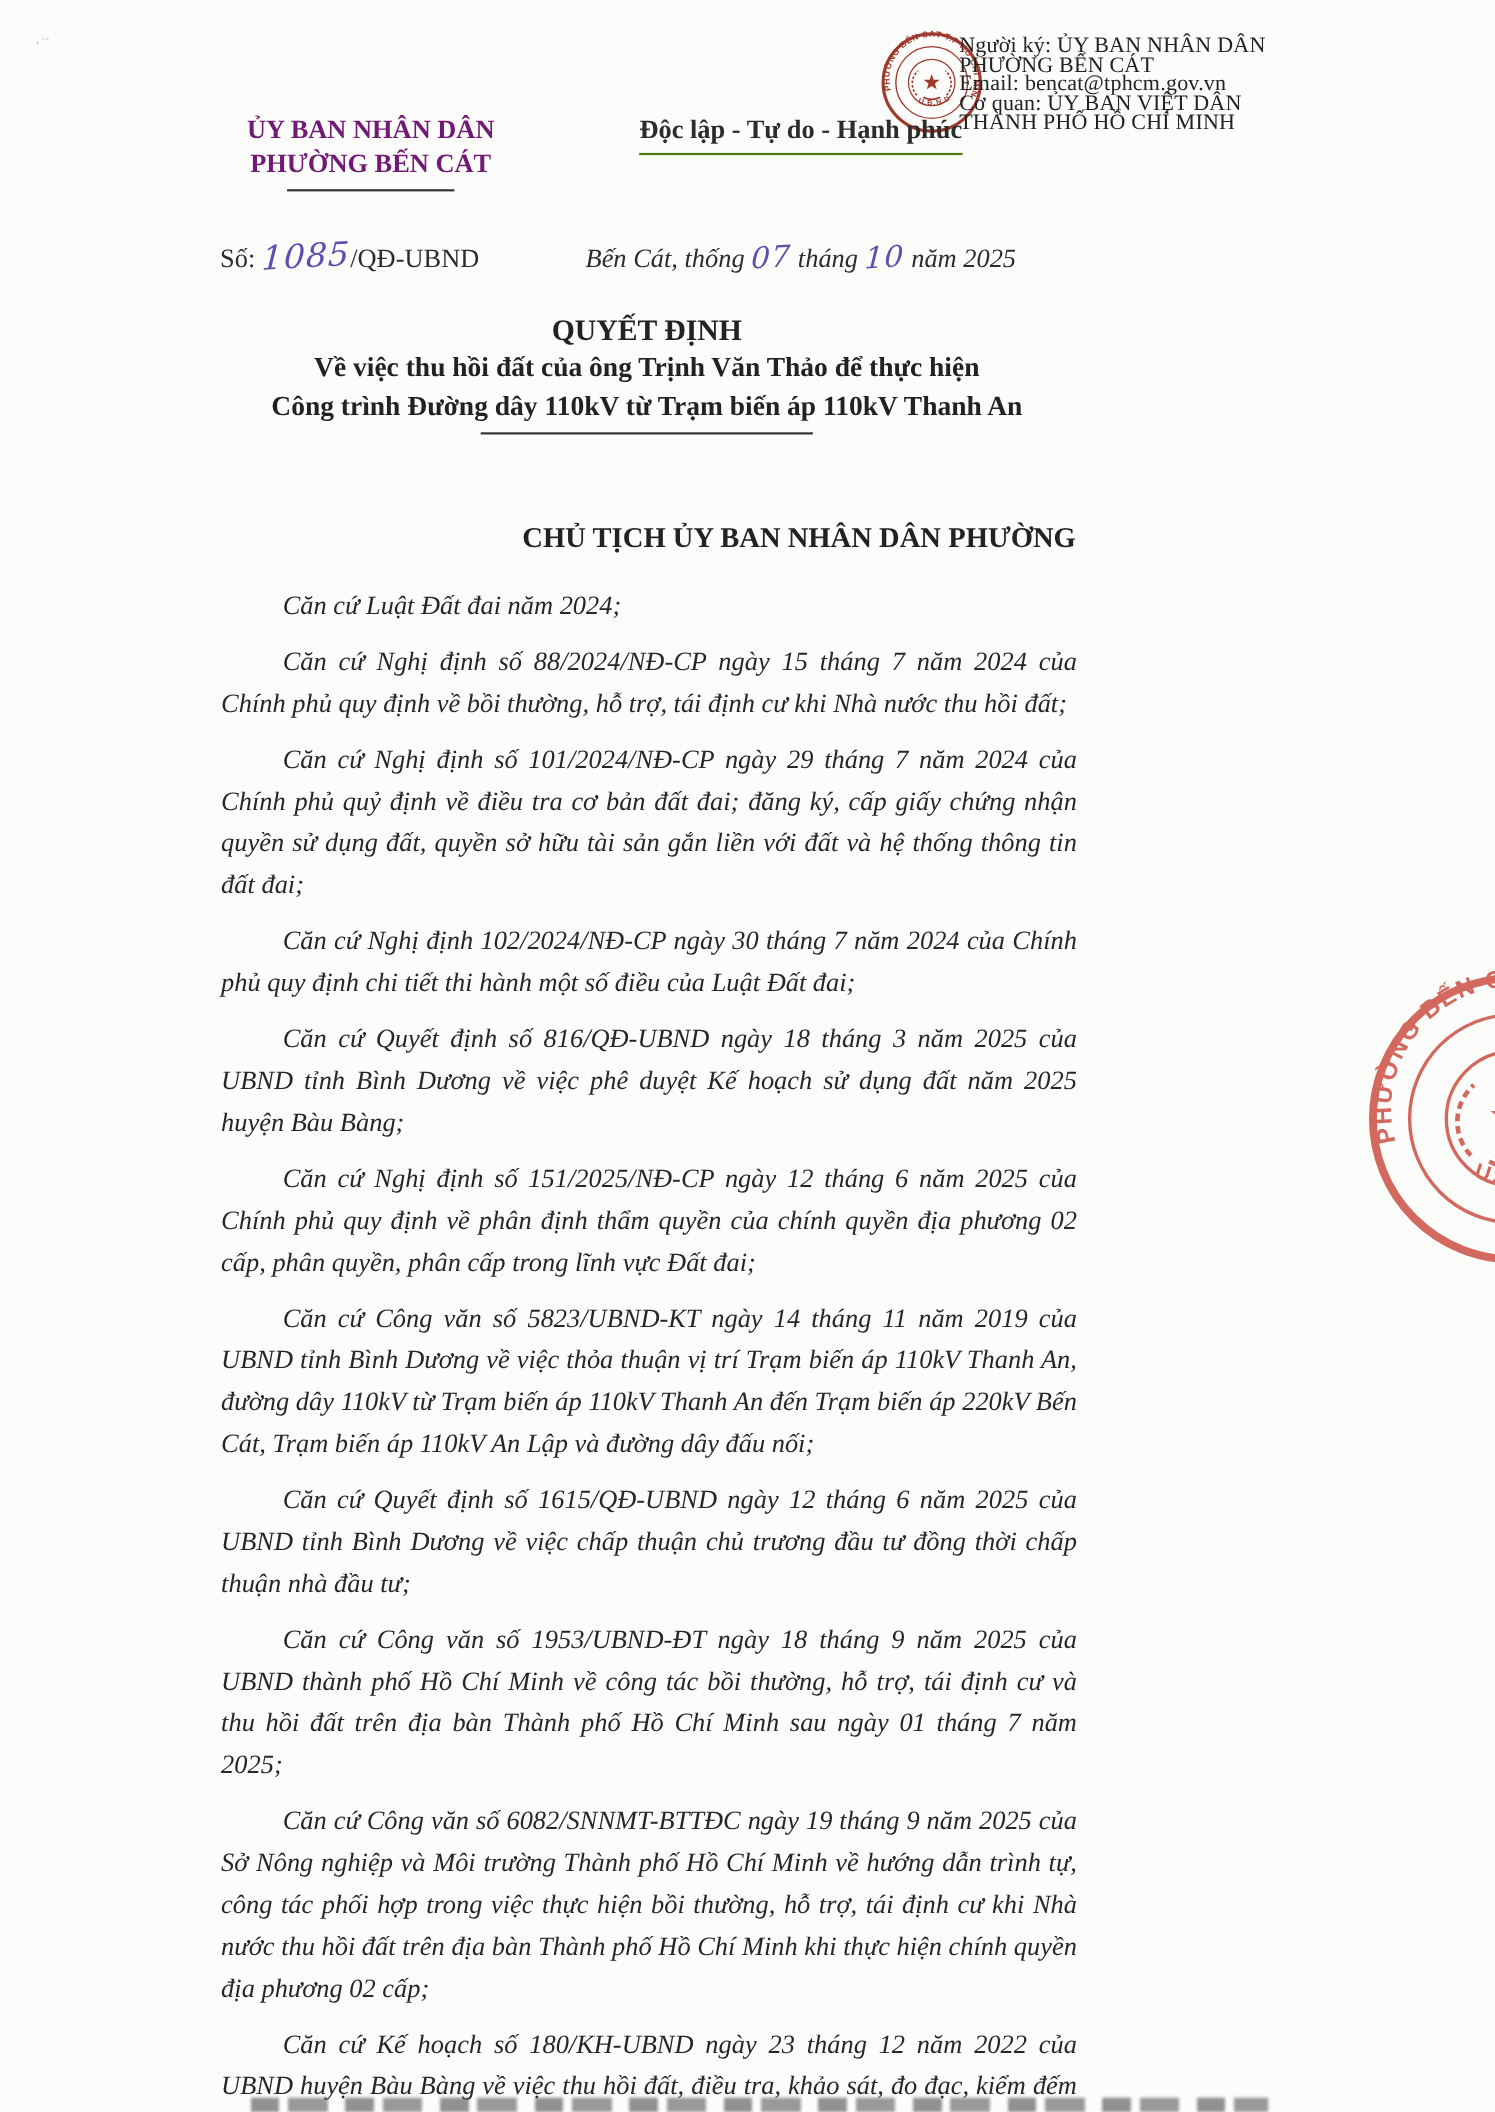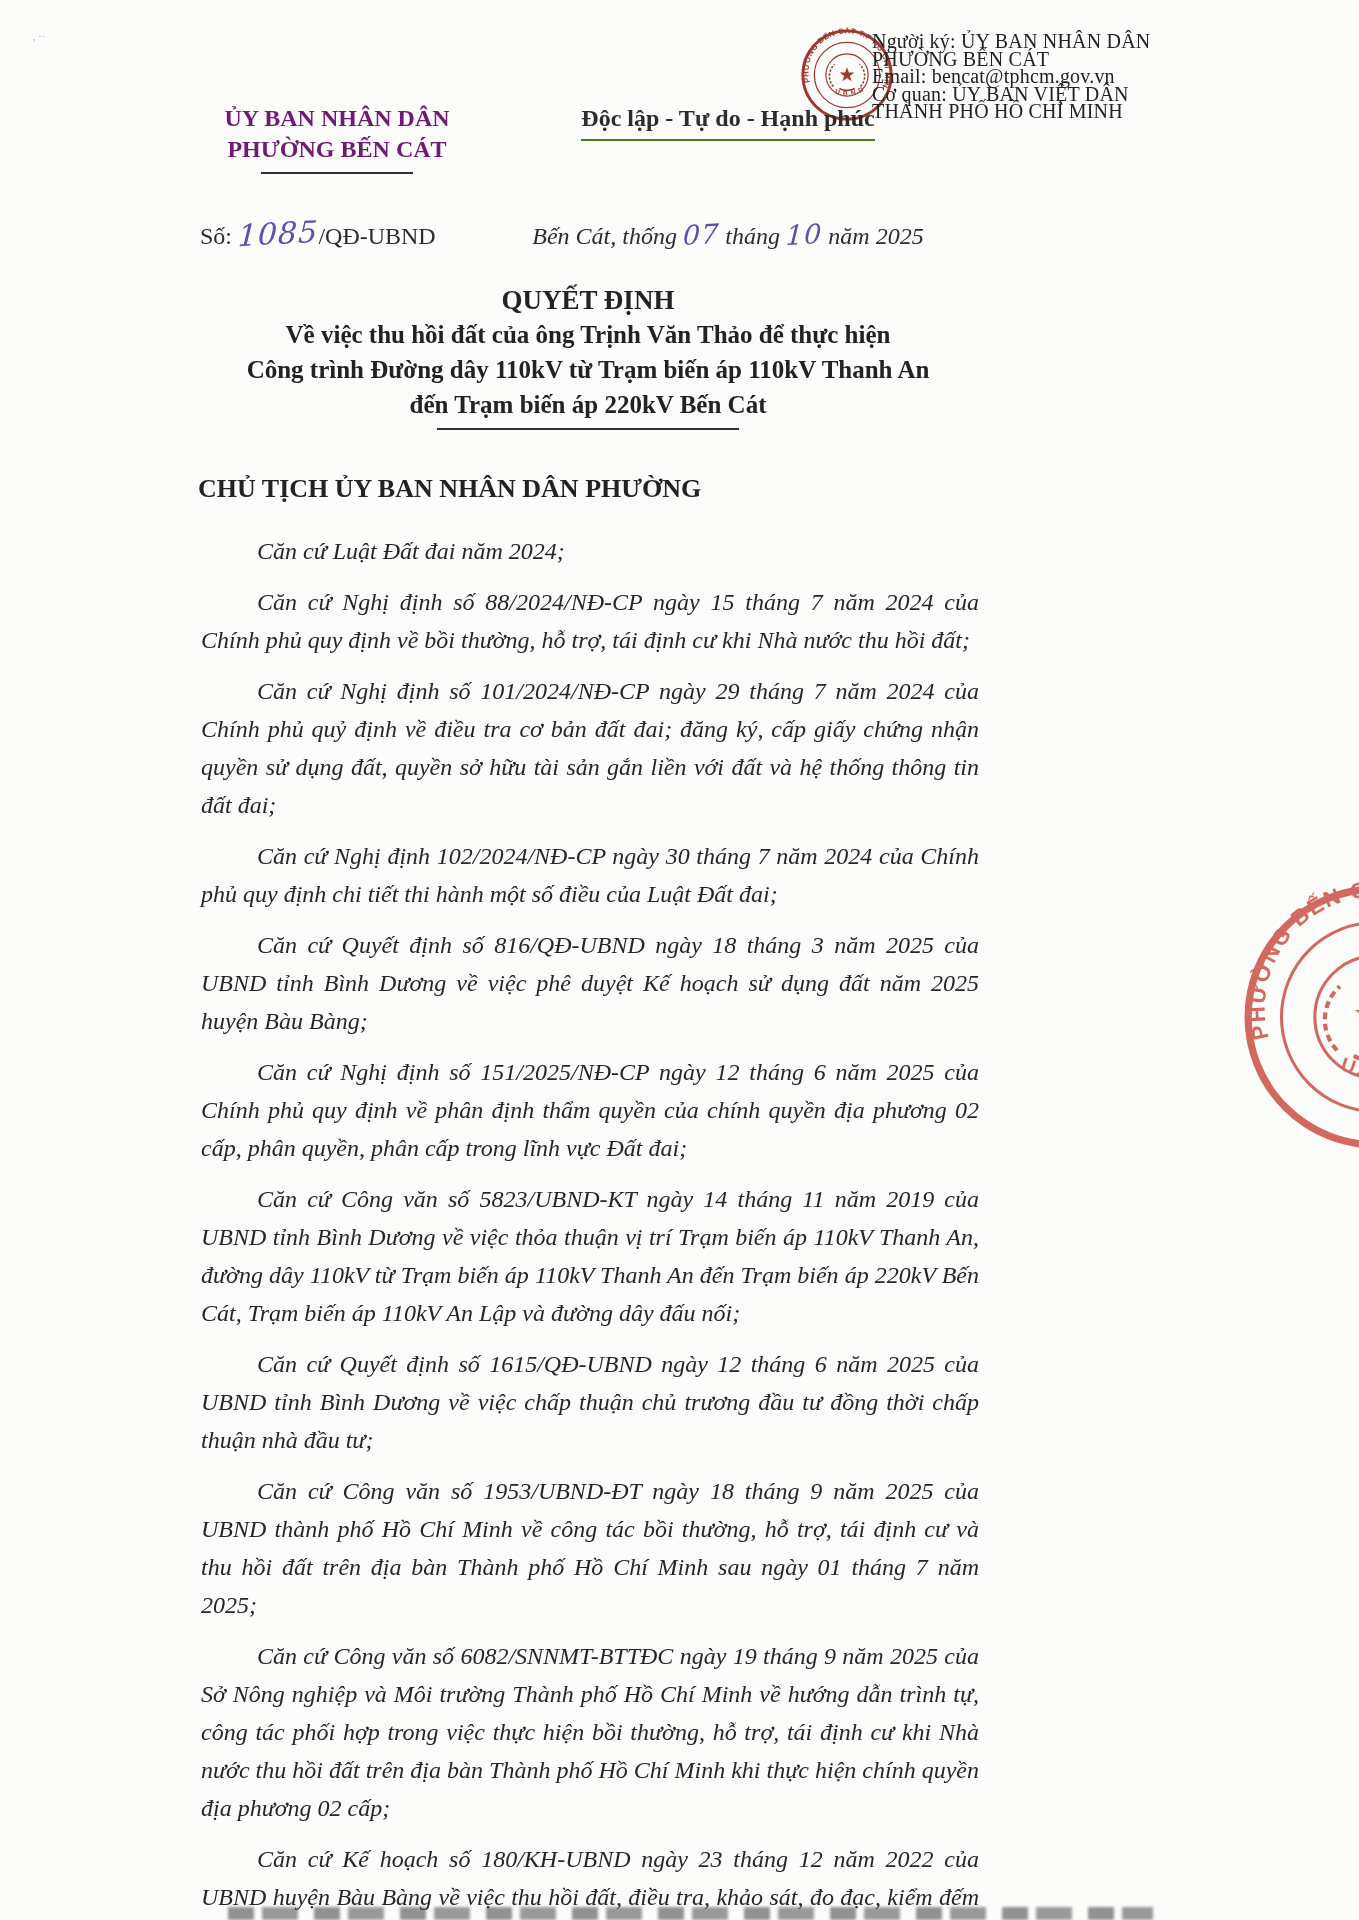--- a/index.html
+++ b/index.html
@@ -30,21 +30,21 @@
   #date-line{position:absolute;left:478px;top:219px;width:500px;text-align:center;
              font-style:italic;font-size:24px;color:#2c2c2c;}
   #date-line .handwriting{font-size:27px;}
 
   
   #title-block{position:absolute;left:198px;top:283px;width:780px;text-align:center;color:#222;}
   #title-block .main{font-size:27px;font-weight:bold;line-height:34px;}
   #title-block .sub{font-size:25px;font-weight:bold;line-height:35px;}
   #title-block .rule{width:302px;height:2px;background:#333;margin:6px auto 0;}
 
-  #section-heading{position:absolute;left:198px;top:474px;width:780px;text-align:left;
+  #section-heading{position:absolute;left:198px;top:474px;width:780px;text-align:right;
                    font-size:26px;font-weight:bold;color:#222;}
 
   
   #body-text{position:absolute;left:201px;top:532px;width:778px;font-style:italic;
              font-size:24px;line-height:38px;text-align:justify;color:#262626;}
   #body-text p{margin:0 0 13px 0;text-indent:56px;}
 
   
   #bottom-cut{position:absolute;left:228px;top:1907px;width:925px;height:13px;
               background:repeating-linear-gradient(90deg,#3a3a3a 0 26px,transparent 26px 34px,
@@ -101,21 +101,20 @@
   </div>
 
   <div id="doc-number"><span>Số: </span><span class="handwriting">1085</span><span>/QĐ-UBND</span></div>
 
   <div id="date-line"><span>Bến Cát, thống </span><span class="handwriting">07</span><span> tháng </span><span class="handwriting">10</span><span> năm 2025</span></div>
 
   <div id="title-block">
     <div class="main">QUYẾT ĐỊNH</div>
     <div class="sub">Về việc thu hồi đất của ông Trịnh Văn Thảo để thực hiện</div>
     <div class="sub">Công trình Đường dây 110kV từ Trạm biến áp 110kV Thanh An</div>
-    <div class="sub">đến Trạm biến áp 220kV Bến Cát</div>
     <div class="rule"></div>
   </div>
 
   <div id="section-heading">CHỦ TỊCH ỦY BAN NHÂN DÂN PHƯỜNG</div>
 
   <div id="body-text">
     <p>Căn cứ Luật Đất đai năm 2024;</p>
     <p>Căn cứ Nghị định số 88/2024/NĐ-CP ngày 15 tháng 7 năm 2024 của Chính phủ quy định về bồi thường, hỗ trợ, tái định cư khi Nhà nước thu hồi đất;</p>
     <p>Căn cứ Nghị định số 101/2024/NĐ-CP ngày 29 tháng 7 năm 2024 của Chính phủ quỷ định về điều tra cơ bản đất đai; đăng ký, cấp giấy chứng nhận quyền sử dụng đất, quyền sở hữu tài sản gắn liền với đất và hệ thống thông tin đất đai;</p>
     <p>Căn cứ Nghị định 102/2024/NĐ-CP ngày 30 tháng 7 năm 2024 của Chính phủ quy định chi tiết thi hành một số điều của Luật Đất đai;</p>

